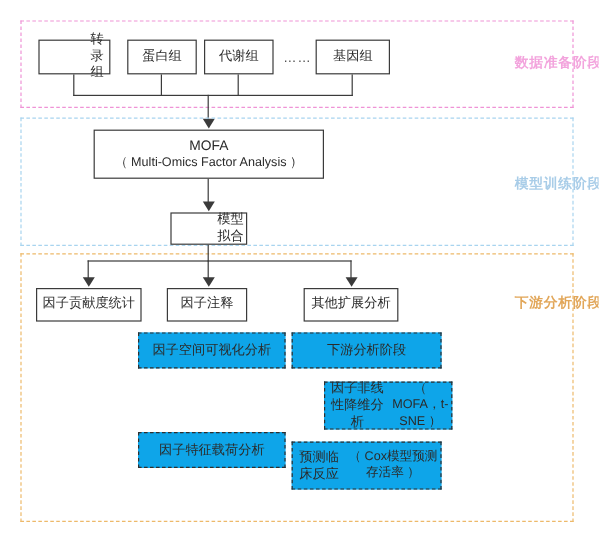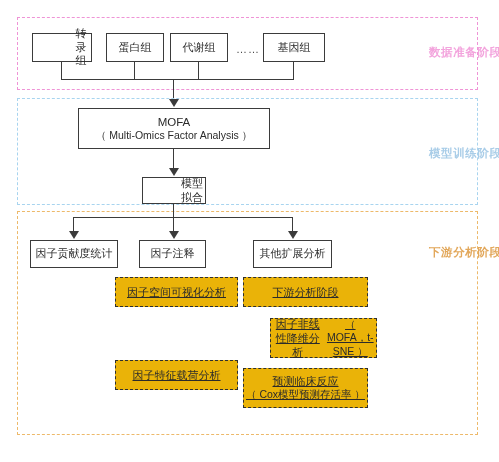--- a/index.html
+++ b/index.html
@@ -46,29 +46,28 @@
     line-height: 1.25;
   }
   .box.wide-text {
     font-size: 11.5px;
   }
   
   .dbox {
     position: absolute;
     box-sizing: border-box;
     border: 1.6px dashed #2f2f2f;
-    background: #eab308;
+    background: #0ea5e9;
     display: flex;
     align-items: center;
     justify-content: center;
     text-align: center;
     color: #2b2b2b;
     font-size: 11px;
     line-height: 1.3;
-    text-decoration: underline;
   }
   .dbox .twoline {
     display: block;
   }
   
   .line {
     position: absolute;
     background: #3b3b3b;
   }
   .vline { width: 1.4px; }
@@ -179,18 +178,18 @@
 
   <div class="dbox" style="left:243px; top:277px; width:125px; height:30px;">
     <span>下游分析阶段</span>
   </div>
 
   <div class="dbox" style="left:243px; top:318px; width:107px; height:40px; flex-direction:row;margin-left:27px;">
     <span class="twoline">因子非线性降维分析</span>
     <span class="twoline sub">（ MOFA，t-SNE ）</span>
   </div>
 
-  <div class="dbox" style="left:243px; top:368px; width:125px; height:40px; flex-direction:column;">
+  <div class="dbox" style="left:243px; top:368px; width:125px; height:40px; ">
     <span class="twoline">预测临床反应</span>
     <span class="twoline sub">（ Cox模型预测存活率 ）</span>
   </div>
 
 </div>
 
 </body></html>

